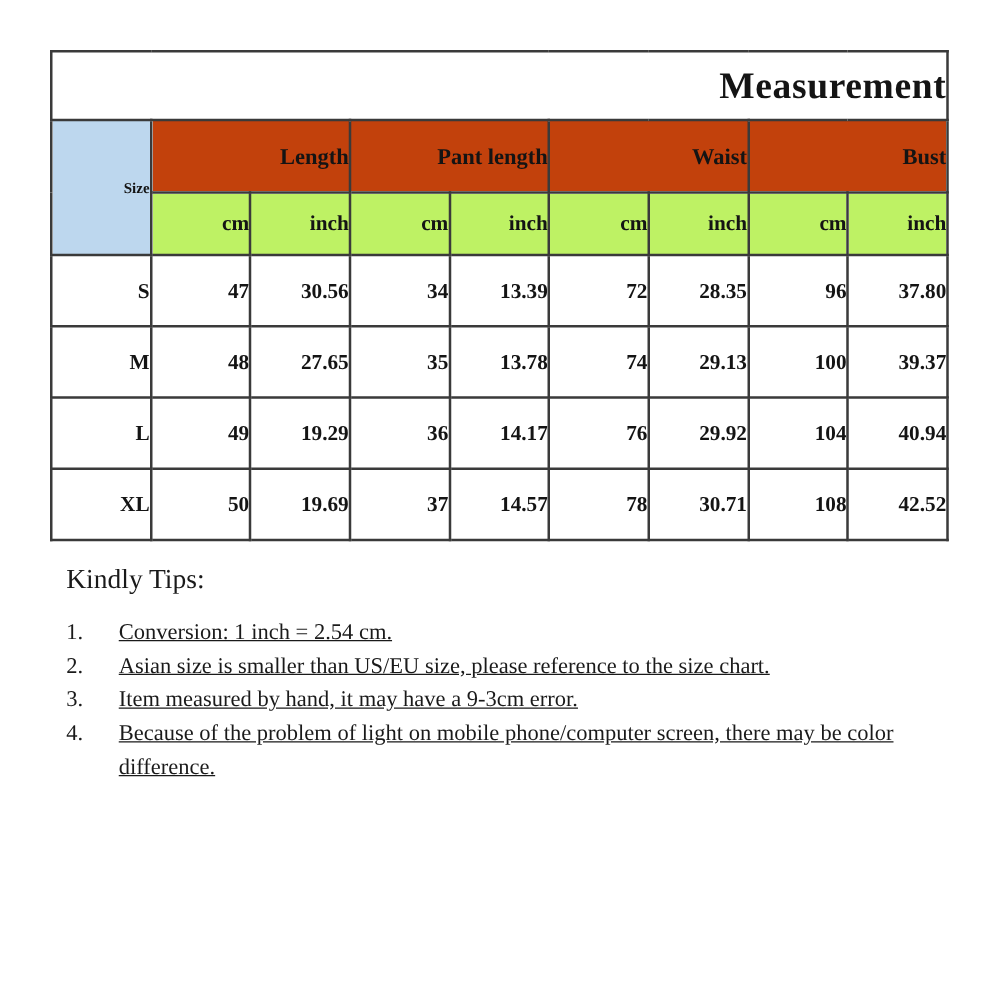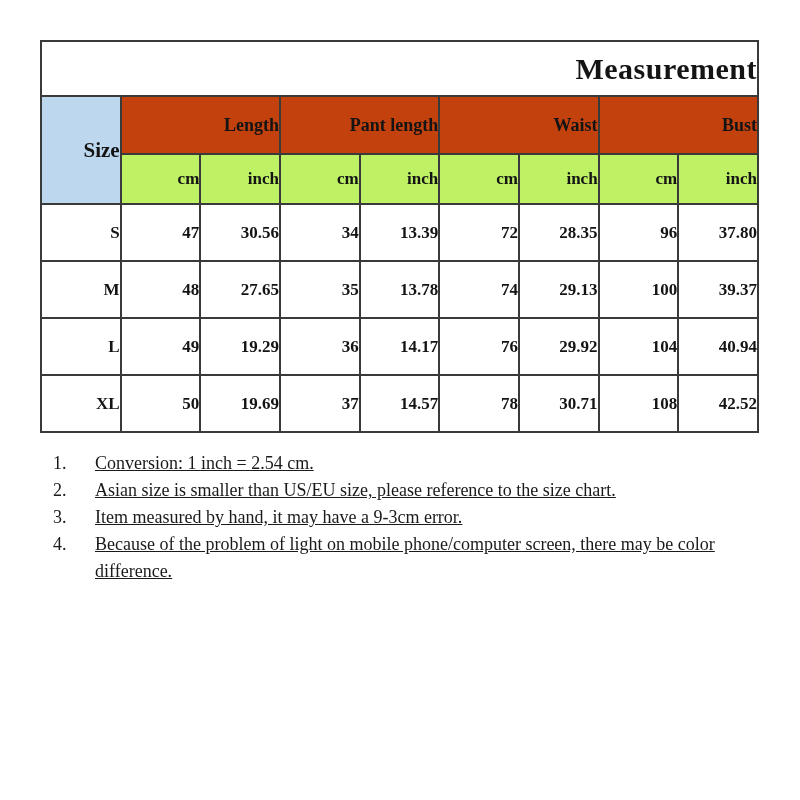--- a/index.html
+++ b/index.html
@@ -51,21 +51,21 @@
     background: #bef264;
     font-size: 17px;
   }
   .data-row td {
     height: 55px;
     background: #ffffff;
     font-size: 17px;
   }
   td.size-head {
     background: #bdd7ee;
-    font-size: 21px;
+    font-size: 12px;
   }
 
   
   .tips {
     position: absolute;
     left: 53px;
     top: 450px;
     width: 700px;
   }
   .tips-heading {
@@ -157,20 +157,21 @@
       <td>14.57</td>
       <td>78</td>
       <td>30.71</td>
       <td>108</td>
       <td>42.52</td>
     </tr>
   </tbody>
 </table>
 
 <div class="tips">
+  <div class="tips-heading">Kindly Tips:</div>
   <div class="tip-item">
     <span class="tip-num">1.</span>
     <span class="tip-text">Conversion: 1 inch = 2.54 cm.</span>
   </div>
   <div class="tip-item">
     <span class="tip-num">2.</span>
     <span class="tip-text">Asian size is smaller than US/EU size, please reference to the size chart.</span>
   </div>
   <div class="tip-item">
     <span class="tip-num">3.</span>

